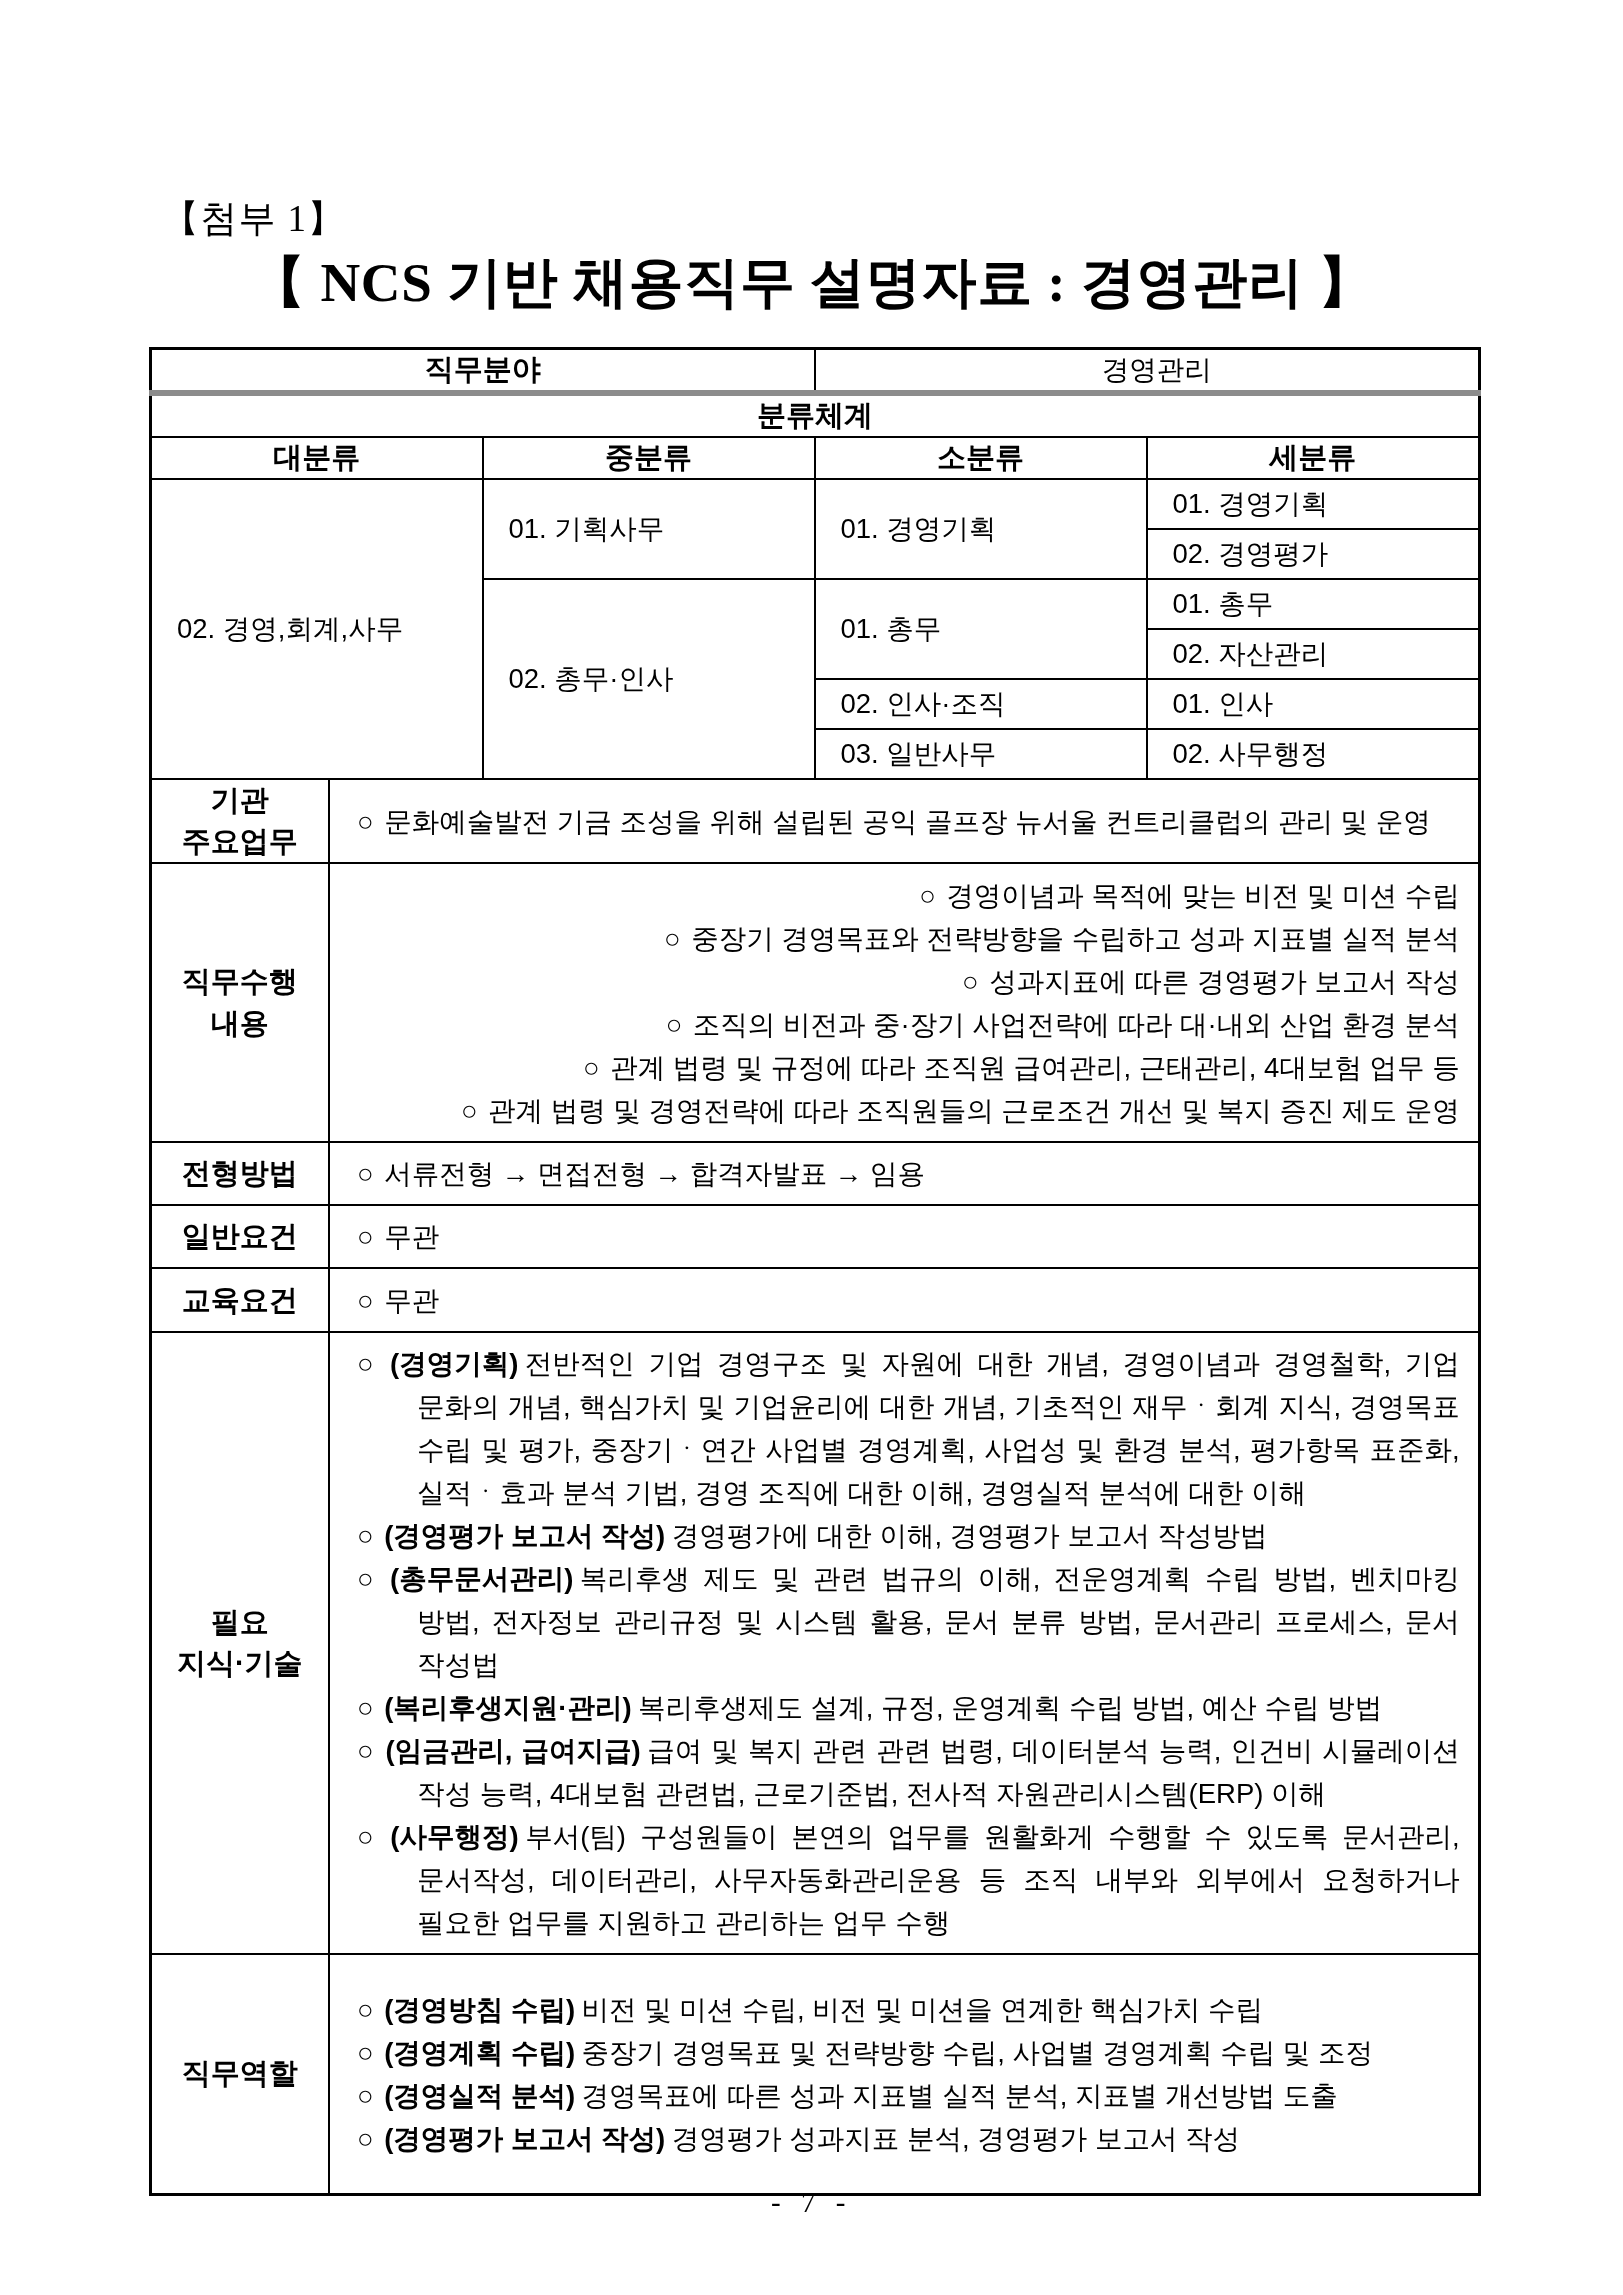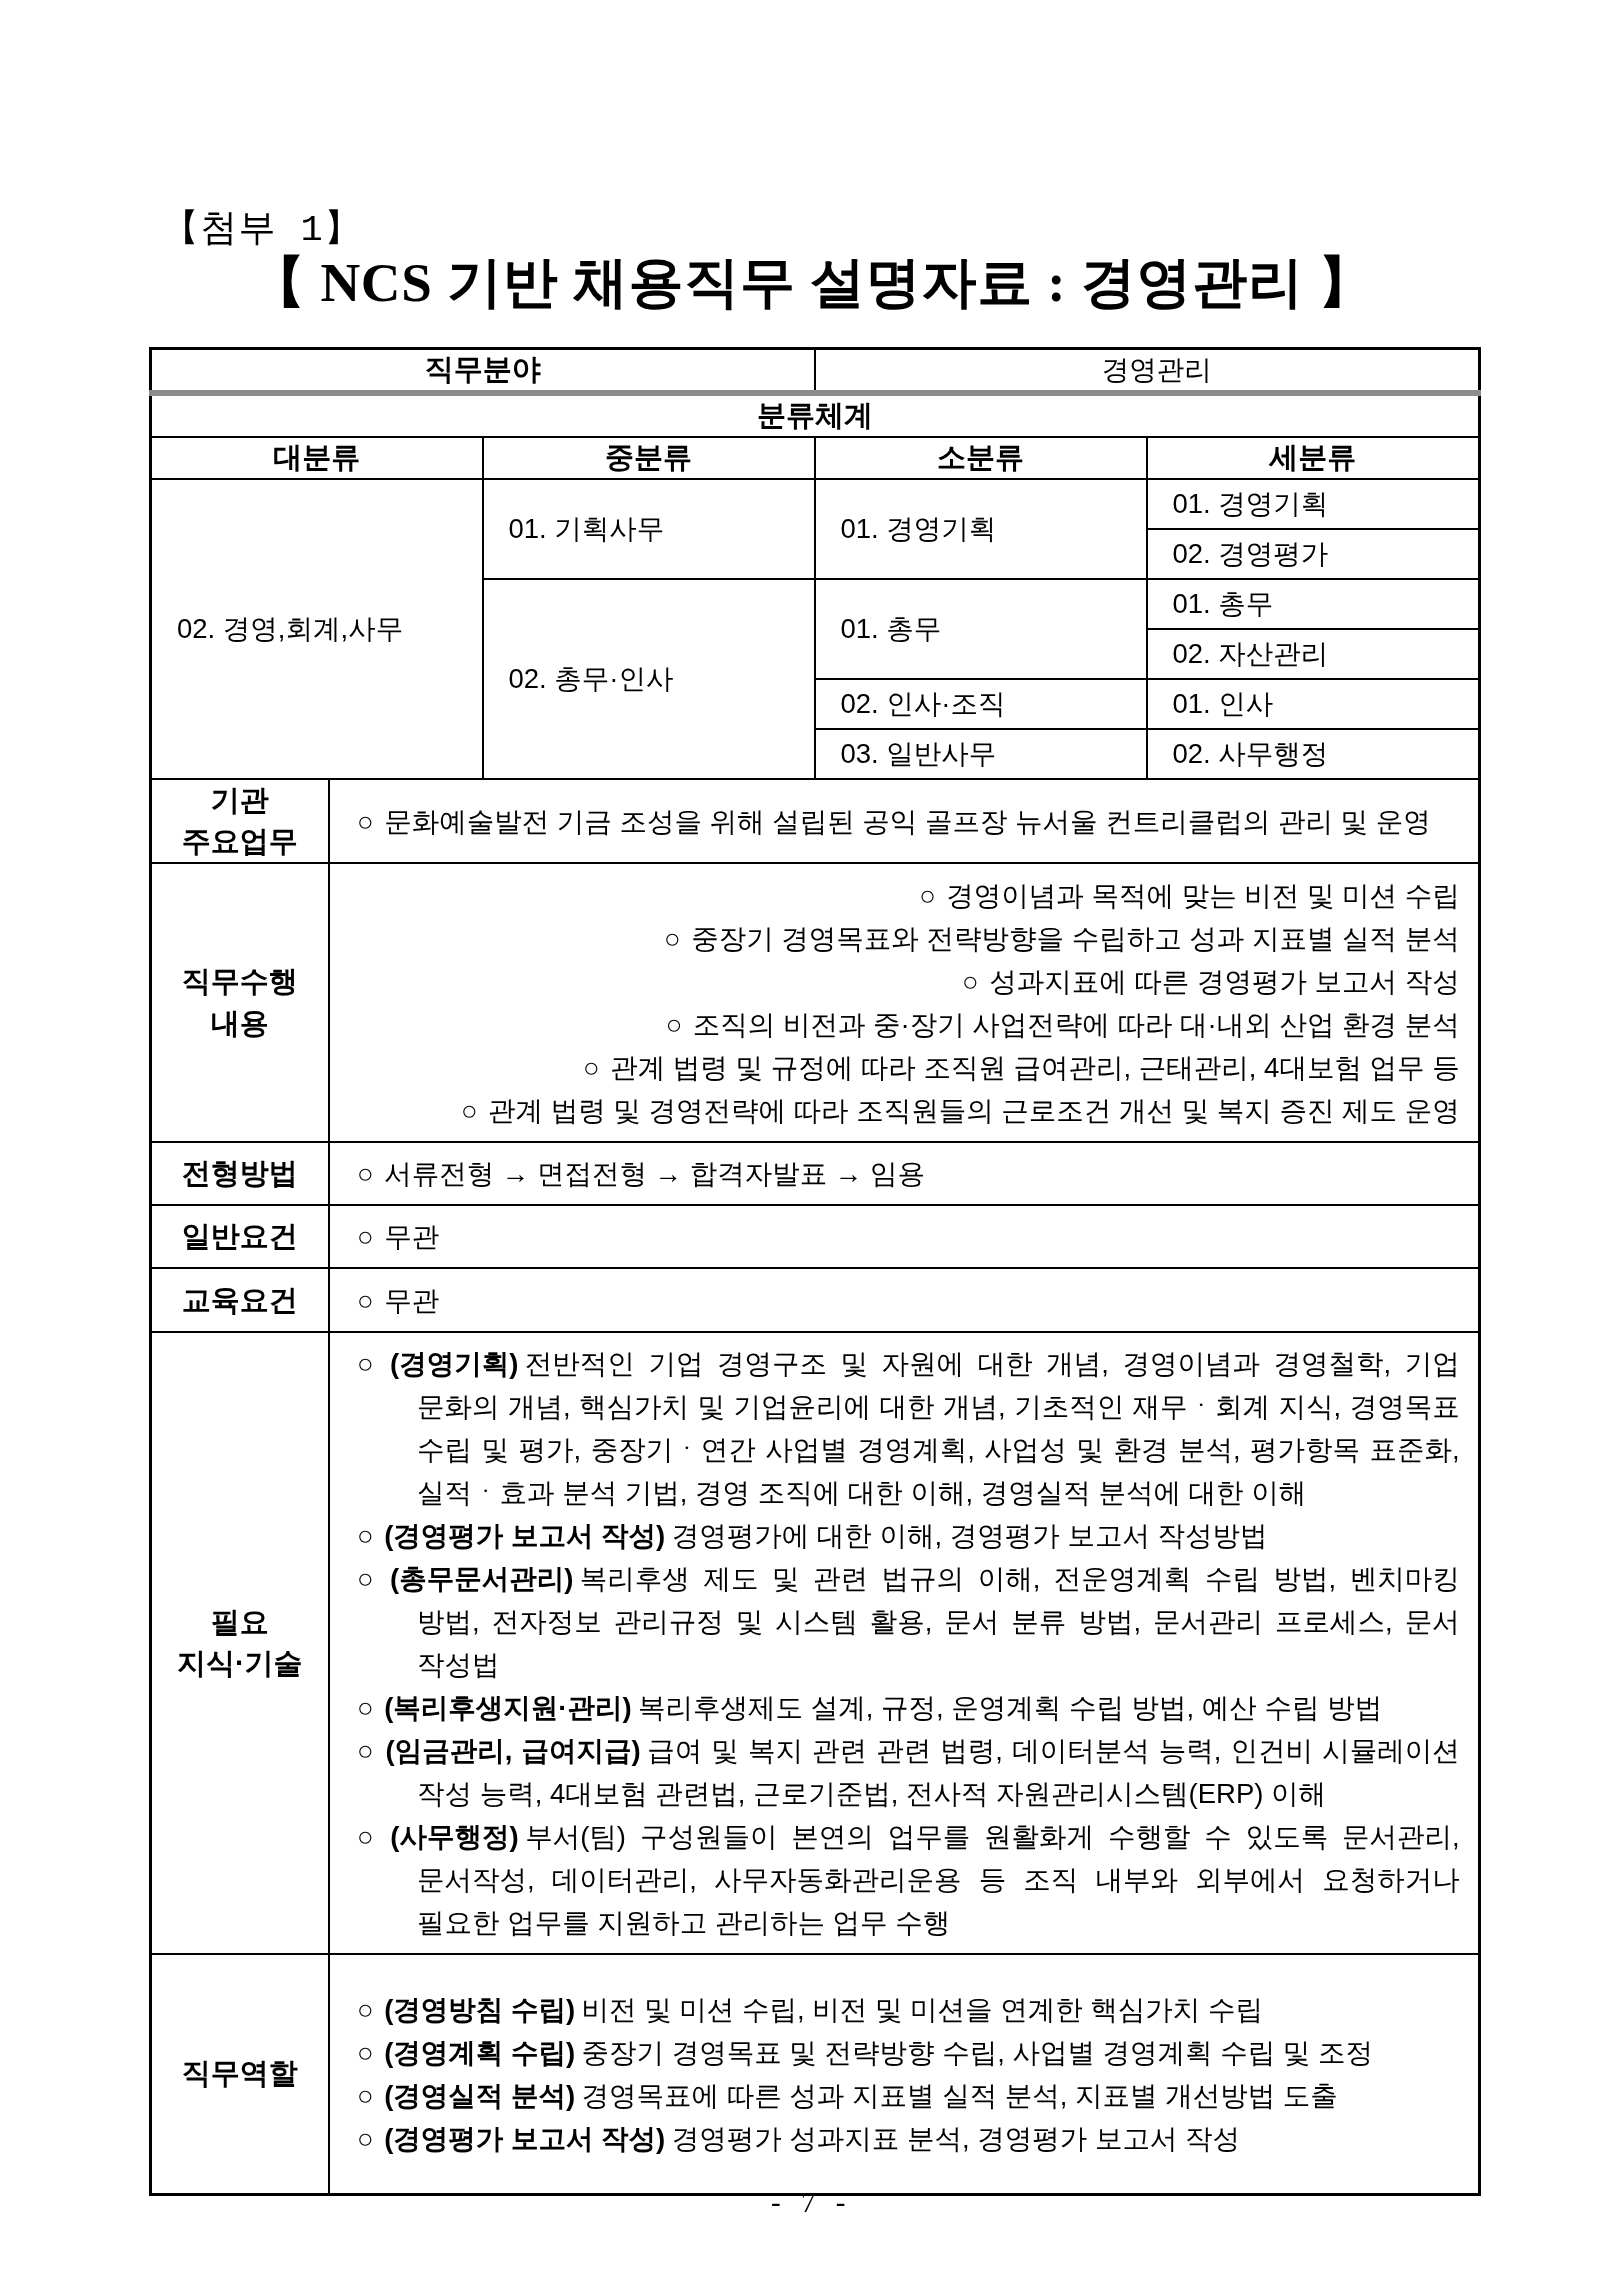--- a/index.html
+++ b/index.html
@@ -4,22 +4,22 @@
 <style>
   * { margin: 0; padding: 0; box-sizing: border-box; }
   html, body { background: #ffffff; }
   body {
     width: 1623px; height: 2295px;
     position: relative;
     font-family: "Liberation Sans", sans-serif;
     color: #000;
   }
   .attachment {
-    position: absolute; left: 162px; top: 203px;
-    font-family: Liberation Mono, monospace;
+    position: absolute; left: 162px; top: 194px;
+    font-family: Liberation Serif, serif;
     font-size: 37px; letter-spacing: 1.3px;
   }
   .doc-title {
     position: absolute; left: 1px; right: 0; top: 246px;
     text-align: center;
     font-family: "Liberation Serif", serif;
     font-weight: bold; font-size: 55px; letter-spacing: 0.7px;
   }
   .table-wrap { position: absolute; left: 149px; top: 347px; }
   table.doc {

